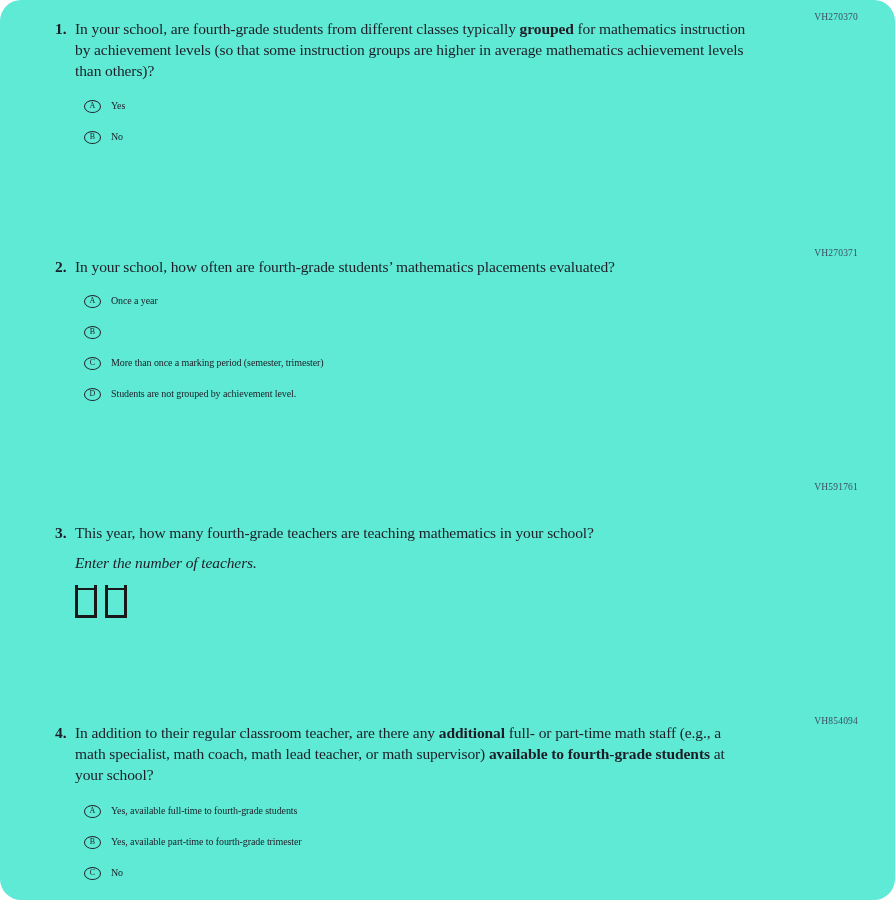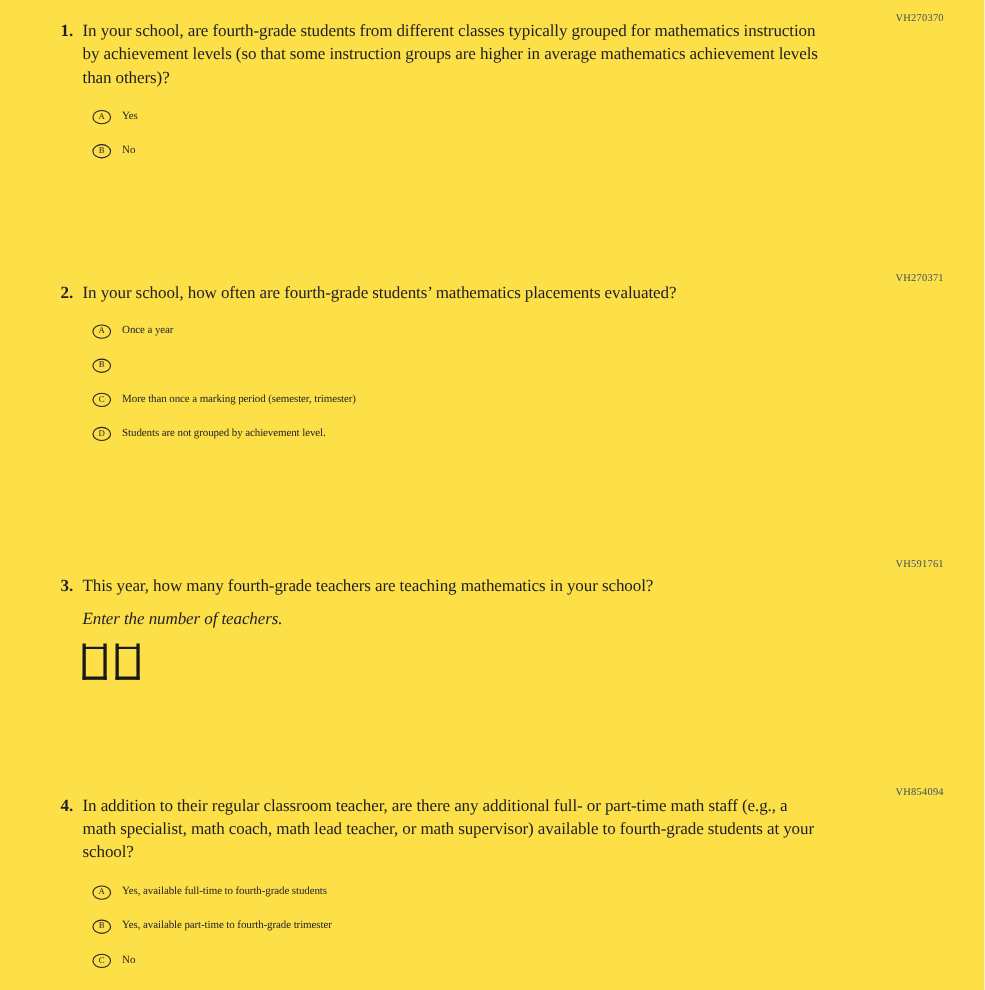--- a/index.html
+++ b/index.html
@@ -1,23 +1,24 @@
 <!DOCTYPE html>
 <html><head>
 <meta charset="utf-8">
 <style>
   html, body { margin: 0; padding: 0; background: #ffffff; }
   .page {
     position: relative;
     width: 895px;
     height: 900px;
-    background: #fde047;
+    background: #5eead4;
     font-family: "Liberation Serif", "DejaVu Serif", serif;
     color: #1d1d27;
     overflow: hidden;
+    border-radius: 21px;
   }
   .qcode {
     position: absolute;
     right: 37px;
     font-size: 9.5px;
     letter-spacing: 0.2px;
     color: #3e4e62;
     font-family: "Liberation Serif", "DejaVu Serif", serif;
   }
   .q-row {
@@ -31,21 +32,21 @@
     line-height: 21px;
     width: 20px;
     flex: 0 0 20px;
   }
   .q-text {
     width: 675px;
     font-size: 15.5px;
     line-height: 21px;
     letter-spacing: -0.1px;
   }
-  .q-text .b { font-weight: normal; }
+  .q-text .b { font-weight: bold; }
   .options {
     position: absolute;
     left: 84px;
     display: flex;
     flex-direction: column;
     gap: 11px;
   }
   .opt {
     display: flex;
     align-items: center;
@@ -144,21 +145,21 @@
     <div class="opt">
       <span class="bubble">C</span>
       <span class="opt-label">More than once a marking period (semester, trimester)</span>
     </div>
     <div class="opt">
       <span class="bubble">D</span>
       <span class="opt-label">Students are not grouped by achievement level.</span>
     </div>
   </div>
 
-  <div class="qcode" style="top:508px;">VH591761</div>
+  <div class="qcode" style="top:482px;">VH591761</div>
   <div class="q-row" style="top:522px;">
     <div class="q-num">3.</div>
     <div class="q-text"><span>This year, how many fourth-grade teachers are teaching mathematics in your school?</span></div>
   </div>
   <div class="instruction" style="top:552px;font-style:italic;">Enter the number of teachers.</div>
   <div class="boxes" style="top:585px;">
     <div class="dbox"></div>
     <div class="dbox"></div>
   </div>
 

